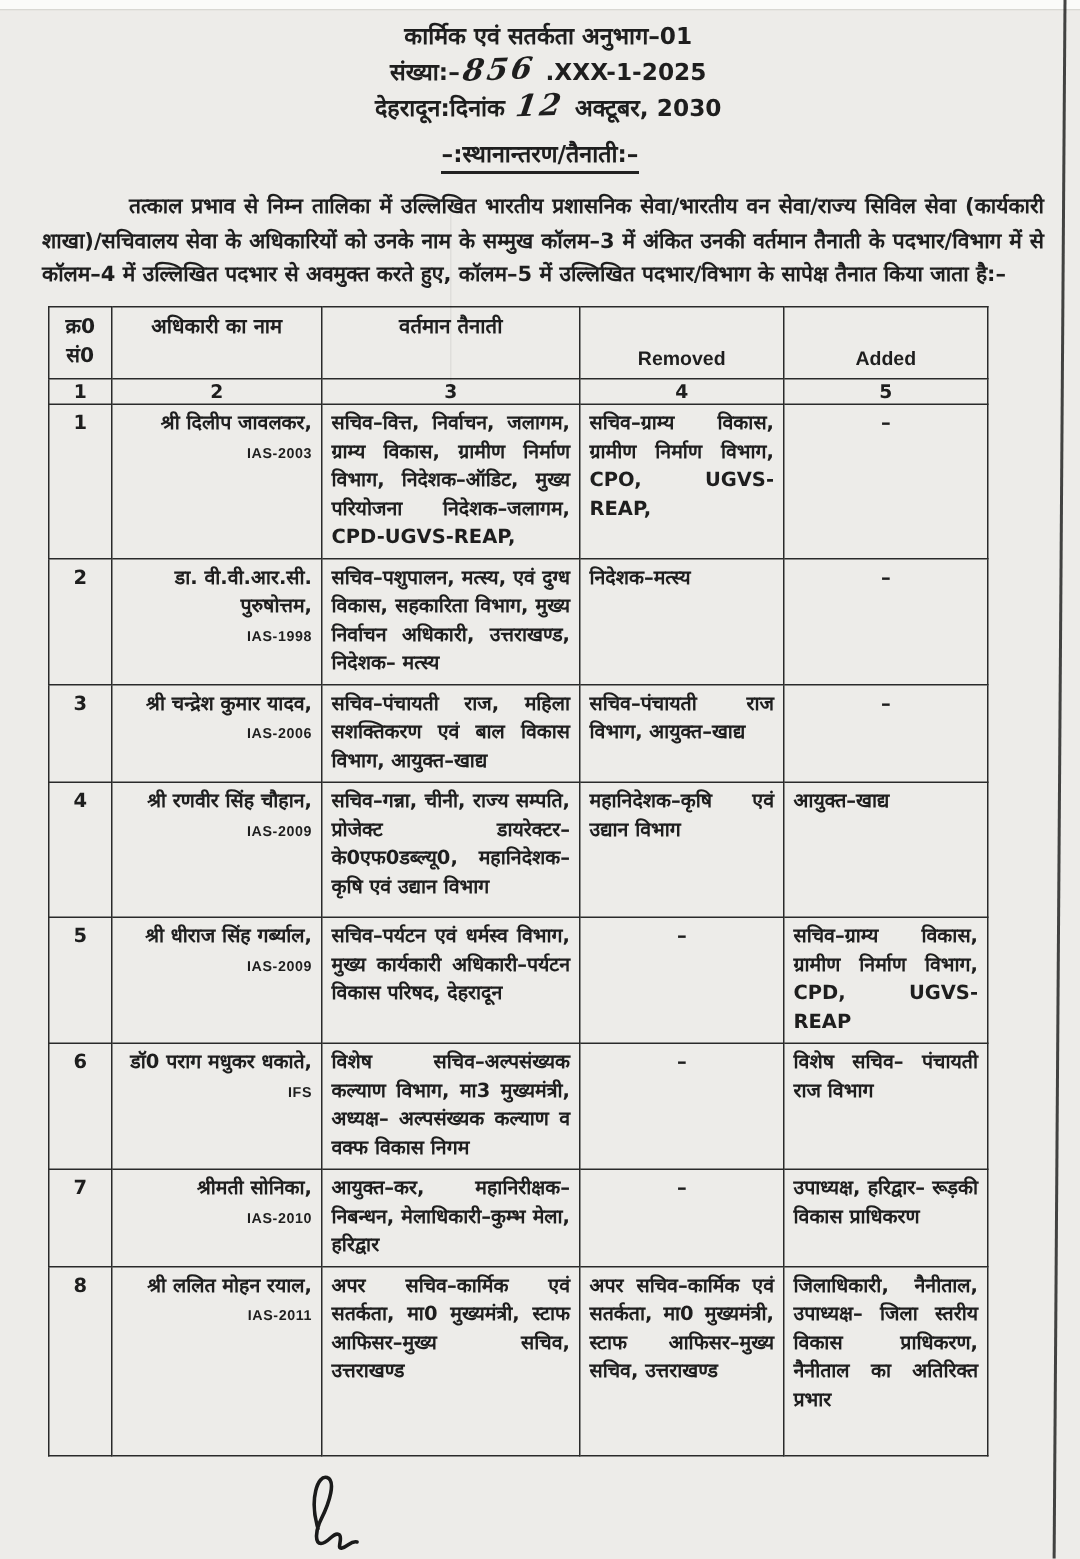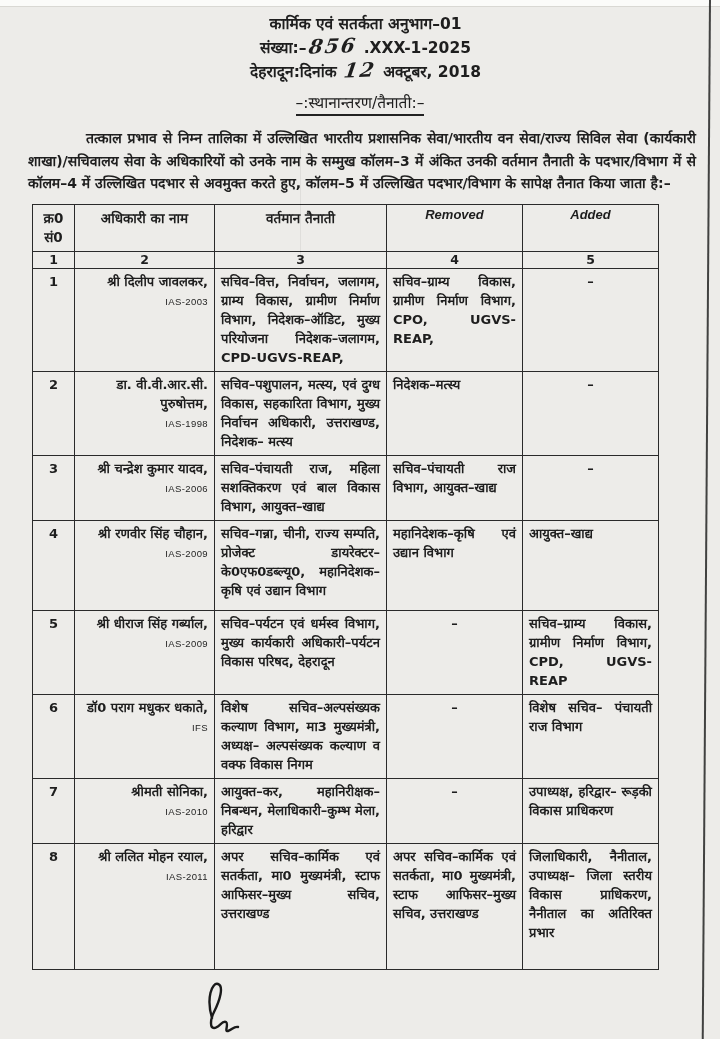--- a/index.html
+++ b/index.html
@@ -32,21 +32,21 @@
   .handwrite {
     display: inline-block;
     font-family: "DejaVu Serif", serif;
     font-style: italic; font-weight: 600;
     font-size: 20px; letter-spacing: 2px;
     transform: skewX(-10deg) rotate(-2deg);
     padding: 0 2px;
   }
   .subject-line { margin-top: 8px; text-align: center; }
   .subject-line span {
-    display: inline-block; font-size: 15.5px; font-weight: 400;
+    display: inline-block; font-size: 15.5px; font-weight: 700;
     border-bottom: 2px solid #222; padding-bottom: 1px;
   }
   .intro {
     margin: 11px 24px 0 28px;
     font-size: 14px; font-weight: 600;
     line-height: 22.5px;
     text-align: justify;
     text-indent: 58px;
   }
   table.transfer {
@@ -62,27 +62,27 @@
   table.transfer col.c5 { width: 136px; }
   table.transfer th, table.transfer td {
     border: 1.6px solid #2a2a2a;
     vertical-align: top;
     padding: 3px 6px 4px 6px;
     font-size: 13px; font-weight: 600;
     line-height: 19px;
   }
   table.transfer th { font-weight: 700; text-align: center; vertical-align: top; }
   tr.head-row th { height: 40px; font-size: 13.5px; padding-top: 4px; }
-  tr.head-row th.latin { font-family: "Liberation Sans", sans-serif; font-size: 13px; padding-top: 0; font-style: italic; }
+  tr.head-row th.latin { font-family: "Liberation Sans", sans-serif; font-size: 13px; padding-top: 24px; }
   tr.num-row td { height: 17px; padding: 0 2px 1px 2px; text-align: center; font-weight: 700; font-size: 12.5px; line-height: 15px; }
   td.sn { text-align: center; font-weight: 700; }
   td.name-cell { text-align: right; }
   td.name-cell .cadre {
     font-family: "Liberation Sans", sans-serif;
-    font-size: 9.5px; font-weight: 400; letter-spacing: .4px;
+    font-size: 9.5px; font-weight: 700; letter-spacing: .4px;
     margin-top: 1px;
   }
   td.just { text-align: justify; margin-top: 24px; }
   td.ctr { text-align: center; }
   tr.r1 { height: 90px; }  tr.r2 { height: 80px; }
   tr.r3 { height: 62px; }  tr.r4 { height: 90px; }
   tr.r5 { height: 64px; }  tr.r6 { height: 76px; }
   tr.r7 { height: 64px; }  tr.r8 { height: 126px; }
   .footer { position: relative; height: 90px; }
   .signature { position: absolute; left: 198px; top: 8px; }
@@ -90,21 +90,21 @@
 </head>
 <body>
 
 <div class="top-strip"></div>
 <div class="page-edge"></div>
 <div class="crease"></div>
 
 <div class="doc-header">
   <div class="l2">कार्मिक एवं सतर्कता अनुभाग–01</div>
   <div class="l2"><span>संख्या:–</span><span class="handwrite">856</span> <span>.XXX-1-2025</span></div>
-  <div class="l2"><span>देहरादून:दिनांक</span> <span class="handwrite">12</span> <span>अक्टूबर, 2018</span></div>
+  <div class="l2"><span>देहरादून:दिनांक</span> <span class="handwrite">12</span> <span>अक्टूबर, 2030</span></div>
   <div class="subject-line"><span>–:स्थानान्तरण/तैनाती:–</span></div>
 </div>
 
 <p class="intro">तत्काल प्रभाव से निम्न तालिका में उल्लिखित भारतीय प्रशासनिक सेवा/भारतीय वन सेवा/राज्य सिविल सेवा (कार्यकारी शाखा)/सचिवालय सेवा के अधिकारियों को उनके नाम के सम्मुख कॉलम–3 में अंकित उनकी वर्तमान तैनाती के पदभार/विभाग में से कॉलम–4 में उल्लिखित पदभार से अवमुक्त करते हुए, कॉलम–5 में उल्लिखित पदभार/विभाग के सापेक्ष तैनात किया जाता है:–</p>
 
 <table class="transfer">
   <colgroup>
       <col class="c1">
       <col class="c2">
       <col class="c3">

